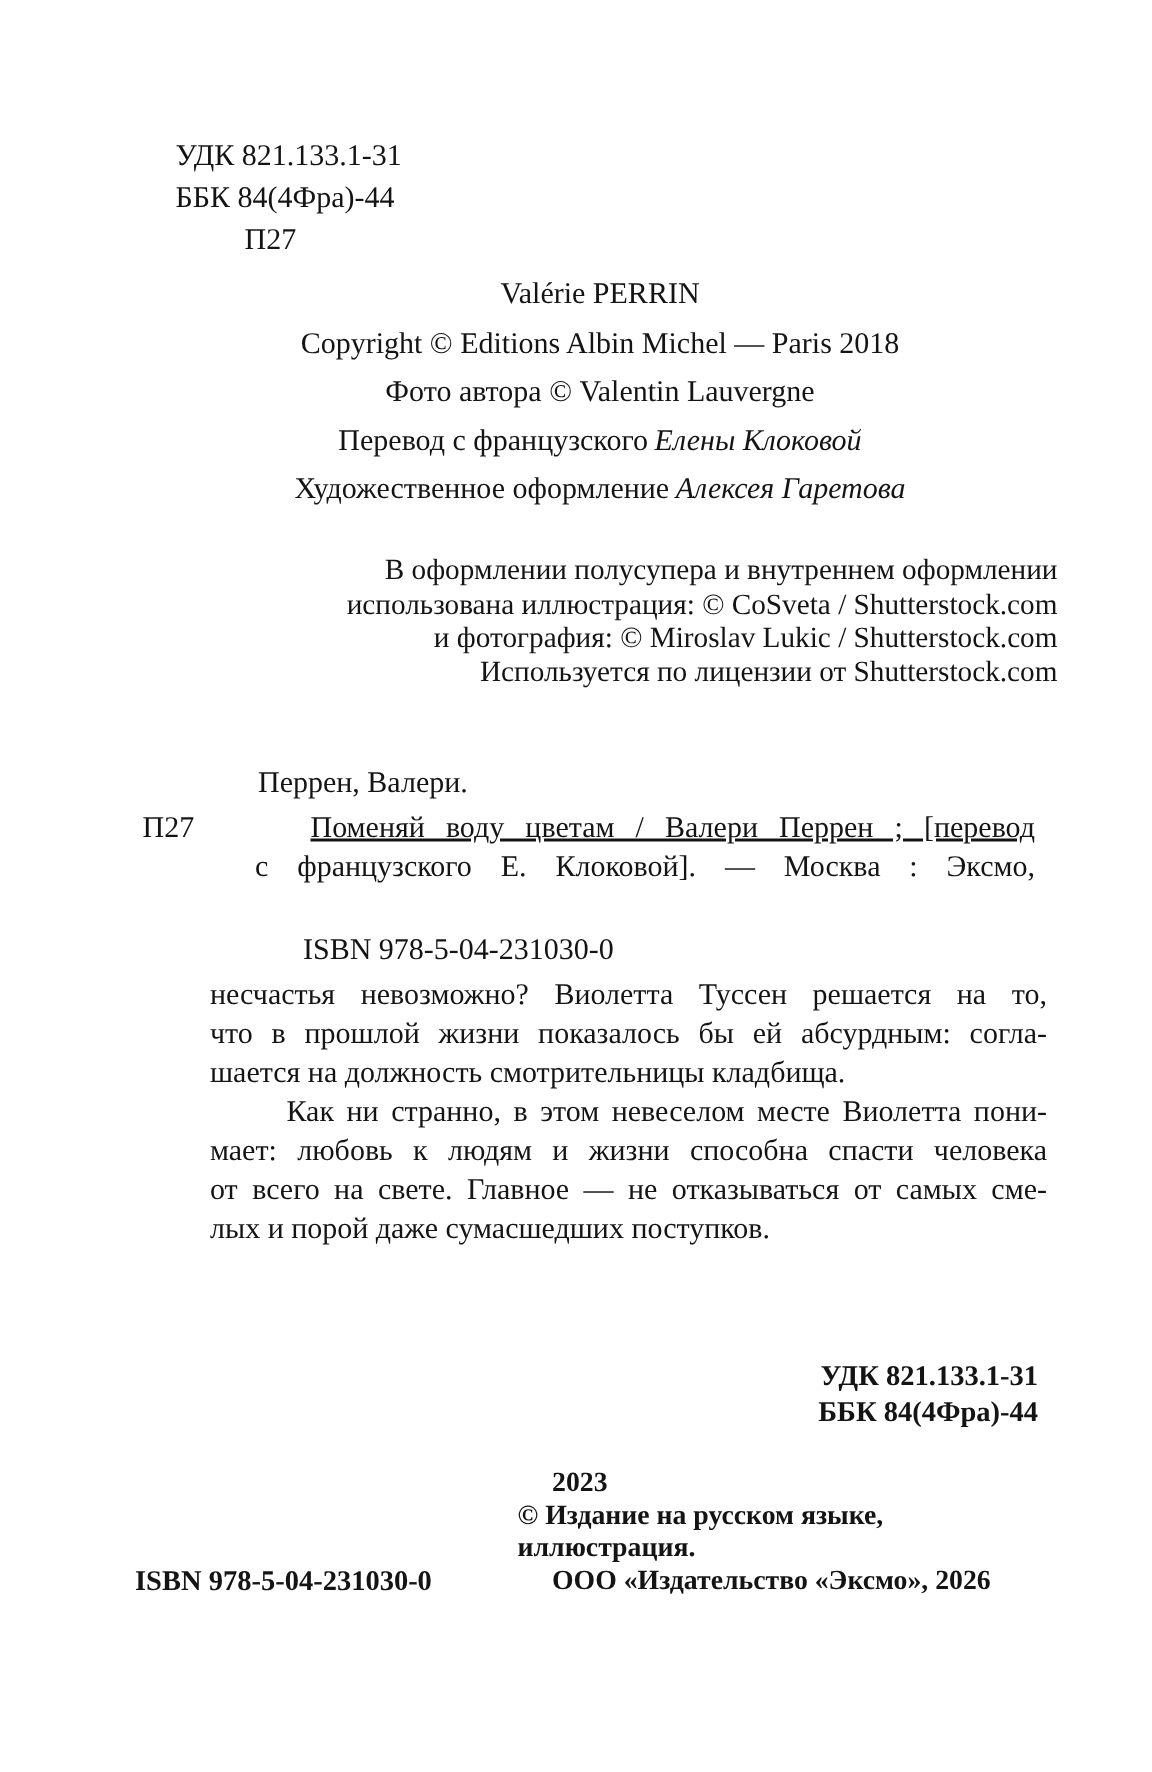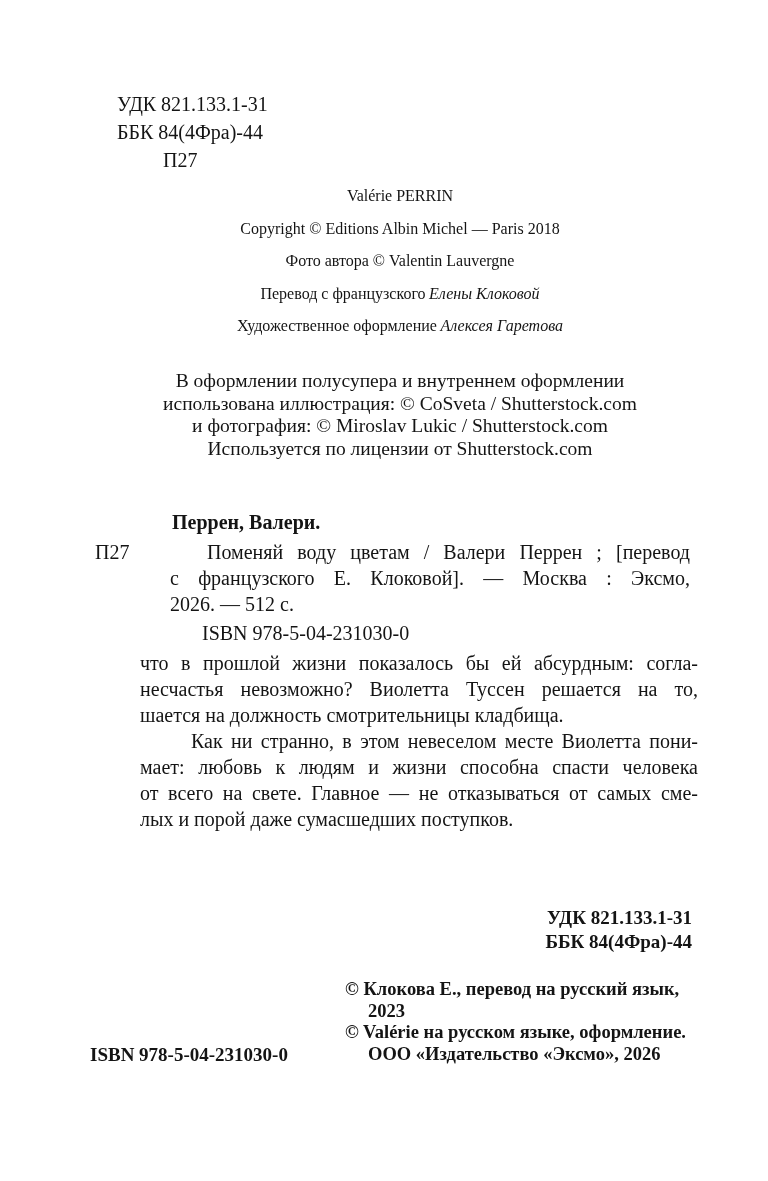--- a/index.html
+++ b/index.html
@@ -12,33 +12,33 @@
     overflow: hidden;
   }
   .abs { position: absolute; }
 
   
   .udk-top { left: 117px; top: 90px; font-size: 20px; line-height: 28px; }
   .udk-top .sign { padding-left: 46px; }
 
   
   .title-block { left: 95px; top: 180px; width: 610px; text-align: center;
-                 font-size: 16px; line-height: 32.5px; }
+                 font-size: 20px; line-height: 32.5px; }
   .name-italic { font-style: italic; margin-left: 0.22em; }
 
   
-  .license-block { left: 95px; top: 370px; width: 610px; text-align: center;
+  .license-block { left: 95px; top: 370px; width: 610px; text-align: right;
                    font-size: 19.5px; line-height: 22.5px; }
 
   
-  .catalog-heading { left: 172px; top: 511px; font-size: 20px; font-weight: bold; }
+  .catalog-heading { left: 172px; top: 511px; font-size: 20px; font-weight: normal; }
   .catalog-entry { left: 170px; top: 539px; width: 520px; font-size: 20px; line-height: 26px; }
   .catalog-label { position: absolute; left: -75px; top: 0; }
   .jline { text-align: justify; text-align-last: justify; }
-  .indent-entry { padding-left: 37px; }
+  .indent-entry { padding-left: 37px; text-decoration: underline; }
   .isbn-entry { left: 202px; top: 622px; font-size: 20px; }
 
   
   .annotation { left: 140px; top: 650px; width: 558px; font-size: 20px; line-height: 26px; }
   .indent-ann { padding-left: 51px; }
 
   
   .udk-bottom { right: 76px; top: 906px; text-align: right; font-weight: bold;
                 font-size: 19px; line-height: 24px; }
 
@@ -75,50 +75,48 @@
     <div>и фотография: © Miroslav Lukic / Shutterstock.com</div>
     <div>Используется по лицензии от Shutterstock.com</div>
   </div>
 
   <div class="abs catalog-heading">Перрен, Валери.</div>
 
   <div class="abs catalog-entry">
     <span class="catalog-label">П27</span>
     <div class="jline indent-entry">Поменяй воду цветам / Валери Перрен ; [перевод</div>
     <div class="jline">с французского Е. Клоковой]. — Москва : Эксмо,</div>
-    <div>2026. — 512 с.</div>
   </div>
 
   <div class="abs isbn-entry">ISBN 978-5-04-231030-0</div>
 
   <div class="abs annotation">
     <div>
+      <div class="jline">несчастья невозможно? Виолетта Туссен решается на то,</div>
       <div class="jline">что в прошлой жизни показалось бы ей абсурдным: согла-</div>
-      <div class="jline">несчастья невозможно? Виолетта Туссен решается на то,</div>
       <div>шается на должность смотрительницы кладбища.</div>
     </div>
     <div>
       <div class="jline indent-ann">Как ни странно, в этом невеселом месте Виолетта пони-</div>
       <div class="jline">мает: любовь к людям и жизни способна спасти человека</div>
       <div class="jline">от всего на свете. Главное — не отказываться от самых сме-</div>
       <div>лых и порой даже сумасшедших поступков.</div>
     </div>
   </div>
 
   <div class="abs udk-bottom">
     <div>УДК 821.133.1-31</div>
     <div>ББК 84(4Фра)-44</div>
   </div>
 
   <div class="abs copyright-block">
     <div>
-      <div>© Клокова Е., перевод на русский язык,</div>
       <div class="hang">2023</div>
     </div>
     <div>
-      <div>© Valérie на русском языке, оформление.</div>
+      <div>© Издание на русском языке, иллюстрация.</div>
       <div class="hang">ООО «Издательство «Эксмо», 2026</div>
     </div>
   </div>
 
   <div class="abs isbn-bottom">ISBN 978-5-04-231030-0</div>
 
 </div>
 
 </body></html>

